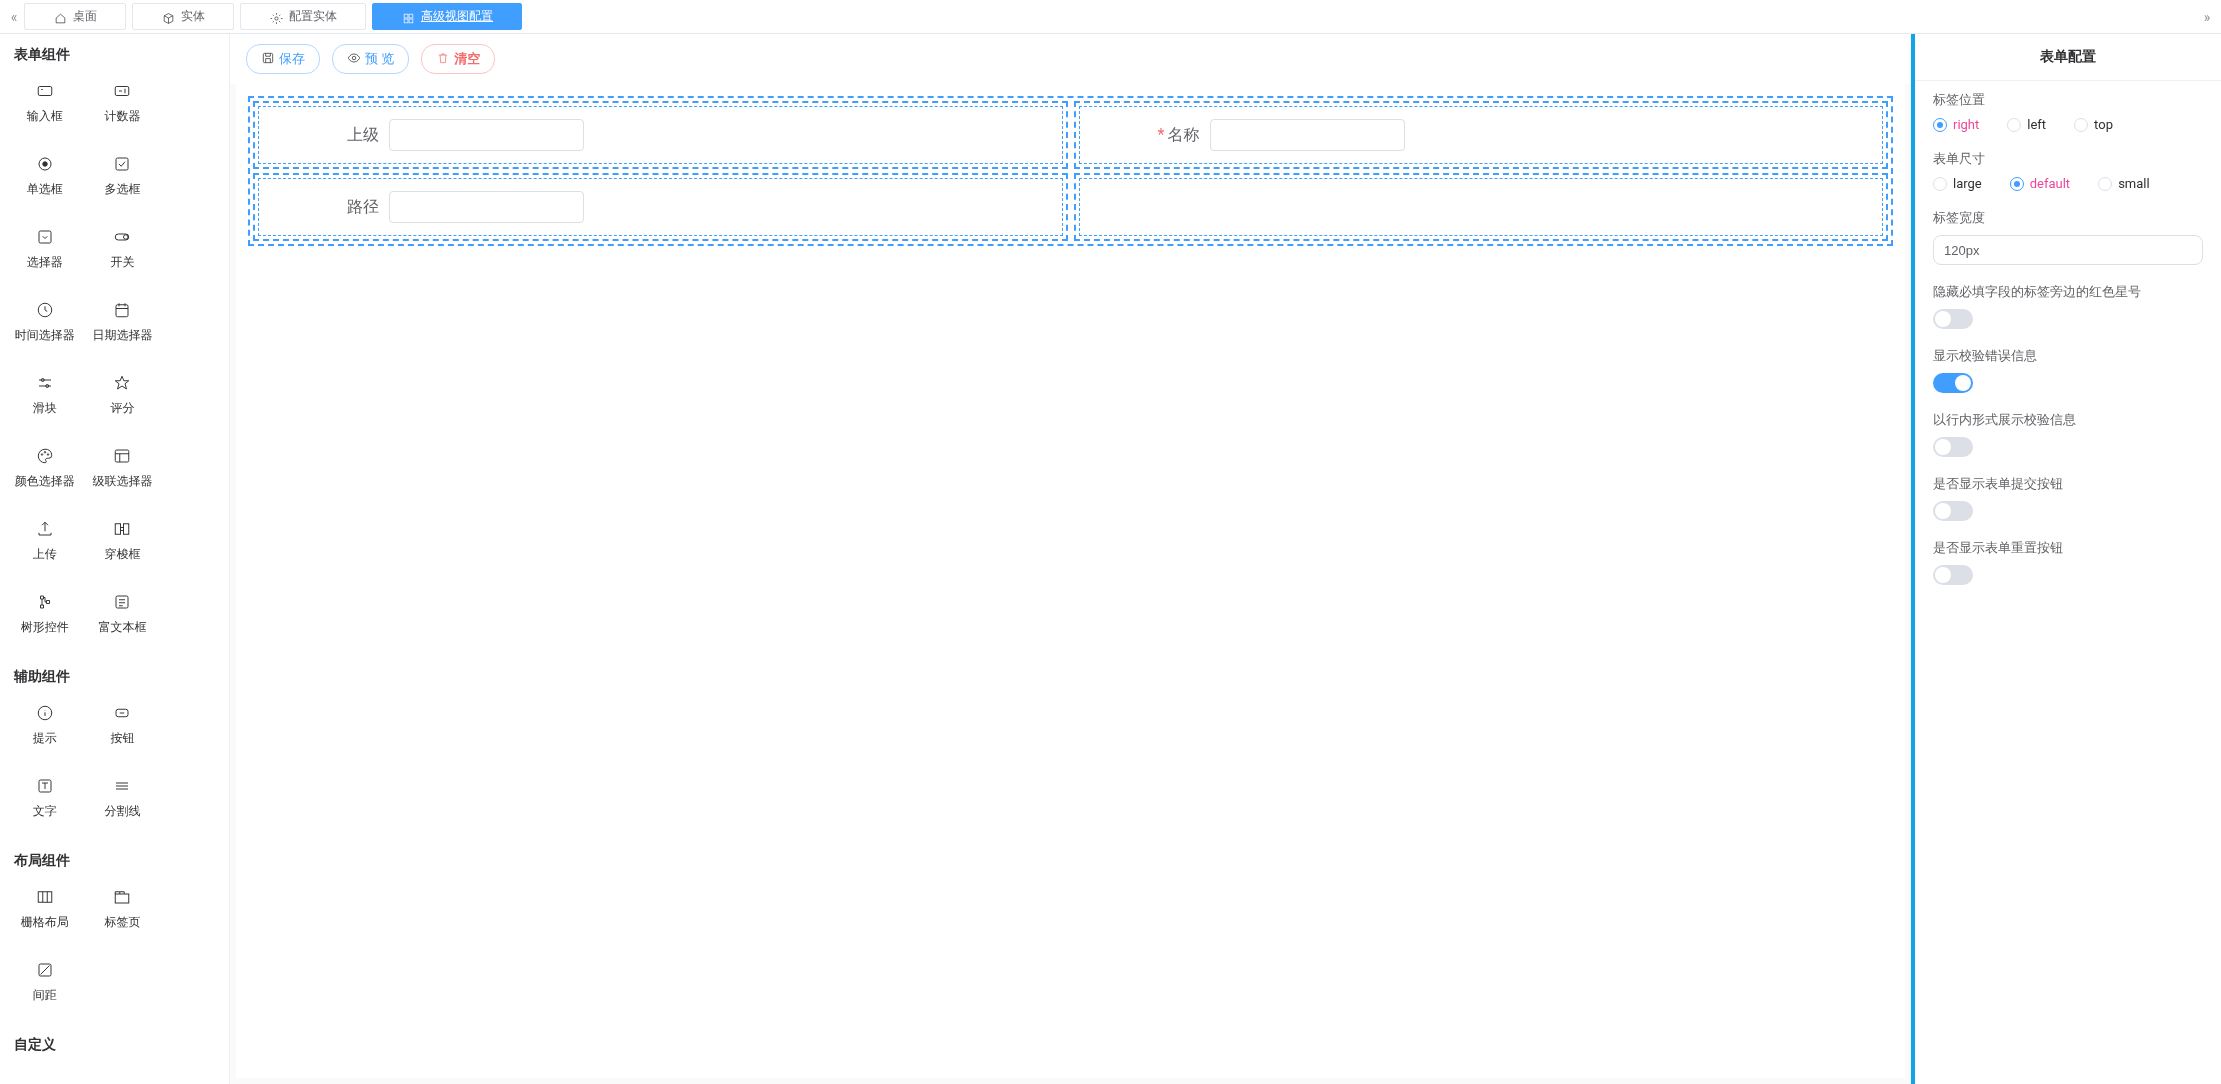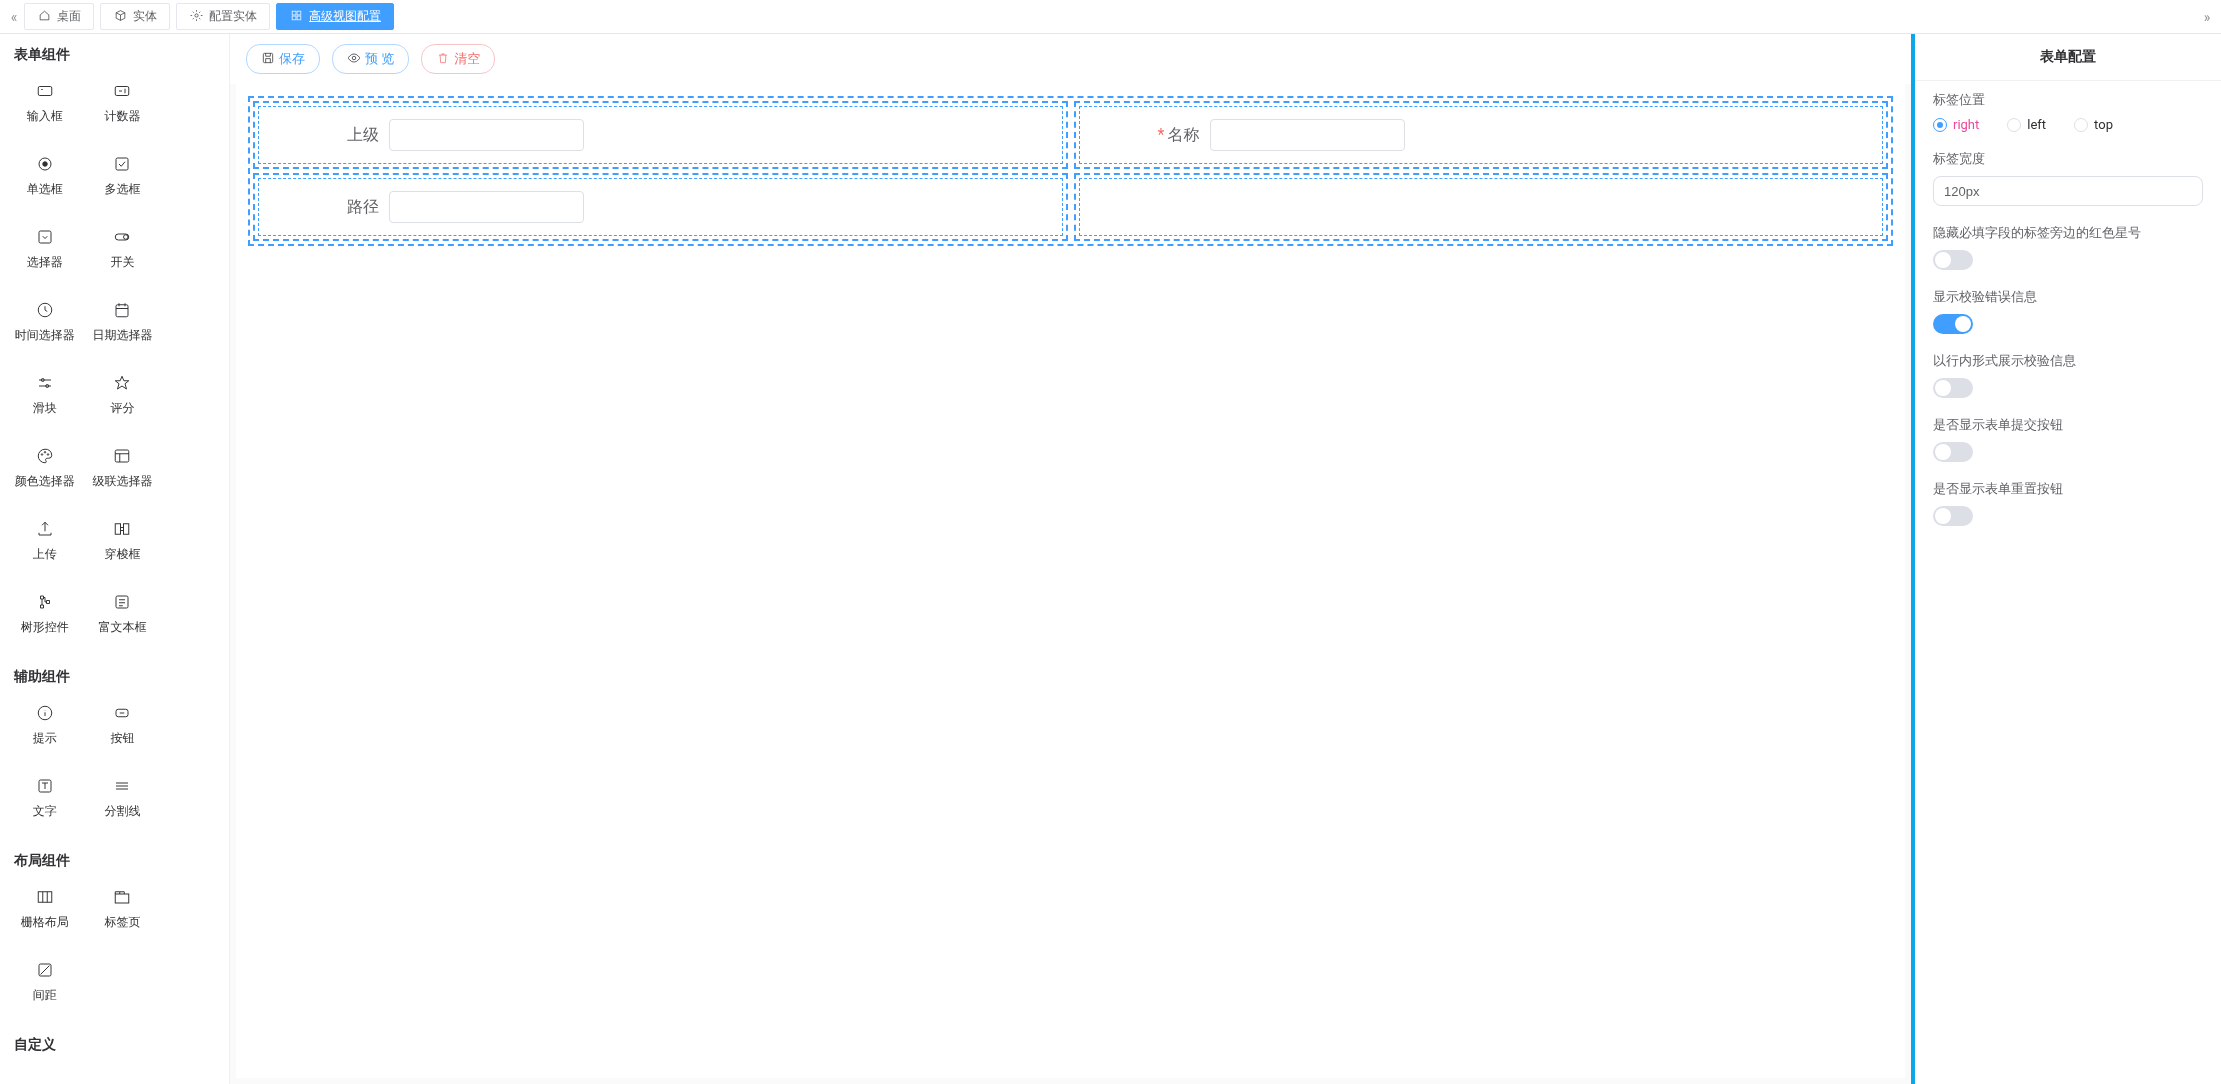--- a/index.html
+++ b/index.html
@@ -2,21 +2,21 @@
 <html><head>
 <meta charset="utf-8">
 <style>
 * { box-sizing: border-box; margin: 0; padding: 0; }
 body { font-family: -apple-system, BlinkMacSystemFont, "Segoe UI", Roboto, "Helvetica Neue", Arial, sans-serif; font-size: 13px; color: #303133; background: #fff; }
 
 
 .top-tabs { display: flex; align-items: center; border-bottom: 1px solid #e4e7ed; height: 34px; padding: 0 4px; }
 .top-tabs .arrow { width: 20px; display: flex; align-items: center; justify-content: center; color: #909399; cursor: pointer; font-size: 14px; }
 .top-tabs .tabs-wrap { flex: 1; display: flex; gap: 6px; padding: 2px 0; }
-.tab { display: flex; align-items: flex-start; gap: 6px; border: 1px solid #e4e7ed; border-radius: 2px; padding: 4px 12px; font-size: 12px; color: #606266; cursor: pointer; background: #fff; }
+.tab { display: flex; align-items: flex-end; gap: 6px; border: 1px solid #e4e7ed; border-radius: 2px; padding: 4px 28px; font-size: 12px; color: #606266; cursor: pointer; background: #fff; }
 .tab.active { background: #409eff; color: #fff; border-color: #409eff; text-decoration: underline; }
 .tab .tab-ico { width: 14px; height: 14px; display: inline-flex; align-items: center; justify-content: center; }
 .tab.active .tab-ico svg path, .tab.active .tab-ico svg rect, .tab.active .tab-ico svg circle { stroke: #fff; }
 
 
 .main { display: flex; height: calc(100vh - 34px); }
 
 
 .palette { width: 230px; border-right: 1px solid #f0f0f0; overflow-y: auto; position: relative; }
 .palette::-webkit-scrollbar { width: 10px; }
@@ -27,21 +27,21 @@
 .palette-item { width: 33.33%; display: flex; flex-direction: column; align-items: center; justify-content: center; padding: 10px 2px; cursor: move; border-radius: 2px; }
 .palette-item .pi-ico { height: 22px; display: flex; align-items: center; justify-content: center; margin-bottom: 6px; }
 .palette-item .pi-lbl { font-size: 12px; color: #303133; text-align: center; white-space: nowrap; }
 
 
 .canvas-wrap { flex: 1; display: flex; flex-direction: column; background: #fafafa; padding: 0; }
 .canvas-toolbar { display: flex; gap: 12px; padding: 10px 16px; background: #fff; }
 .btn-outline { display: inline-flex; align-items: center; gap: 4px; border: 1px solid; border-radius: 14px; padding: 5px 14px; font-size: 13px; cursor: pointer; background: #fff; }
 .btn-save { color: #409eff; border-color: #b3d8ff; }
 .btn-preview { color: #409eff; border-color: #b3d8ff; }
-.btn-clear { color: #f56c6c; border-color: #fbc4c4; }
+.btn-clear { color: #f56c6c; border-color: #fbc4c4; font-weight: bold; }
 .canvas { flex: 1; background: #fff; margin: 0 6px 6px 6px; padding: 12px; overflow: auto; }
 .canvas-rows { border: 2px dashed #409eff; padding: 3px; }
 .canvas-row { display: flex; gap: 6px; }
 .canvas-row + .canvas-row { margin-top: 4px; }
 .form-cell { flex: 1; border: 2px dashed #409eff; padding: 3px; }
 .form-cell-inner { border: 1px dashed #409eff; padding: 12px 10px; display: flex; align-items: center; }
 .form-cell-inner.empty { min-height: 58px; }
 .form-label { width: 120px; text-align: right; padding-right: 10px; font-size: 16px; color: #606266; }
 .form-label .req { color: #f56c6c; margin-right: 3px; }
 .form-input { flex: 0 0 195px; height: 32px; border: 1px solid #dcdfe6; border-radius: 4px; background: #fff; }
@@ -402,20 +402,37 @@
             <div class="radio-opt">
               <span class="r-dot"></span>
               <span>left</span>
             </div>
             <div class="radio-opt">
               <span class="r-dot"></span>
               <span>top</span>
             </div>
           </div>
         </div>
+        <div class="cfg-group">
+          <div class="cfg-label">表单尺寸</div>
+          <div class="radio-row">
+            <div class="radio-opt">
+              <span class="r-dot"></span>
+              <span>large</span>
+            </div>
+            <div class="radio-opt checked">
+              <span class="r-dot"></span>
+              <span>default</span>
+            </div>
+            <div class="radio-opt">
+              <span class="r-dot"></span>
+              <span>small</span>
+            </div>
+          </div>
+        </div>
         <div class="cfg-group"><div class="cfg-label">标签宽度</div><input class="cfg-input" value="120px" style=""></div>
         <div class="cfg-group">
           <div class="cfg-label">隐藏必填字段的标签旁边的红色星号</div>
           <div class="switch"></div>
         </div>
         <div class="cfg-group">
           <div class="cfg-label">显示校验错误信息</div>
           <div class="switch on"></div>
         </div>
         <div class="cfg-group">

